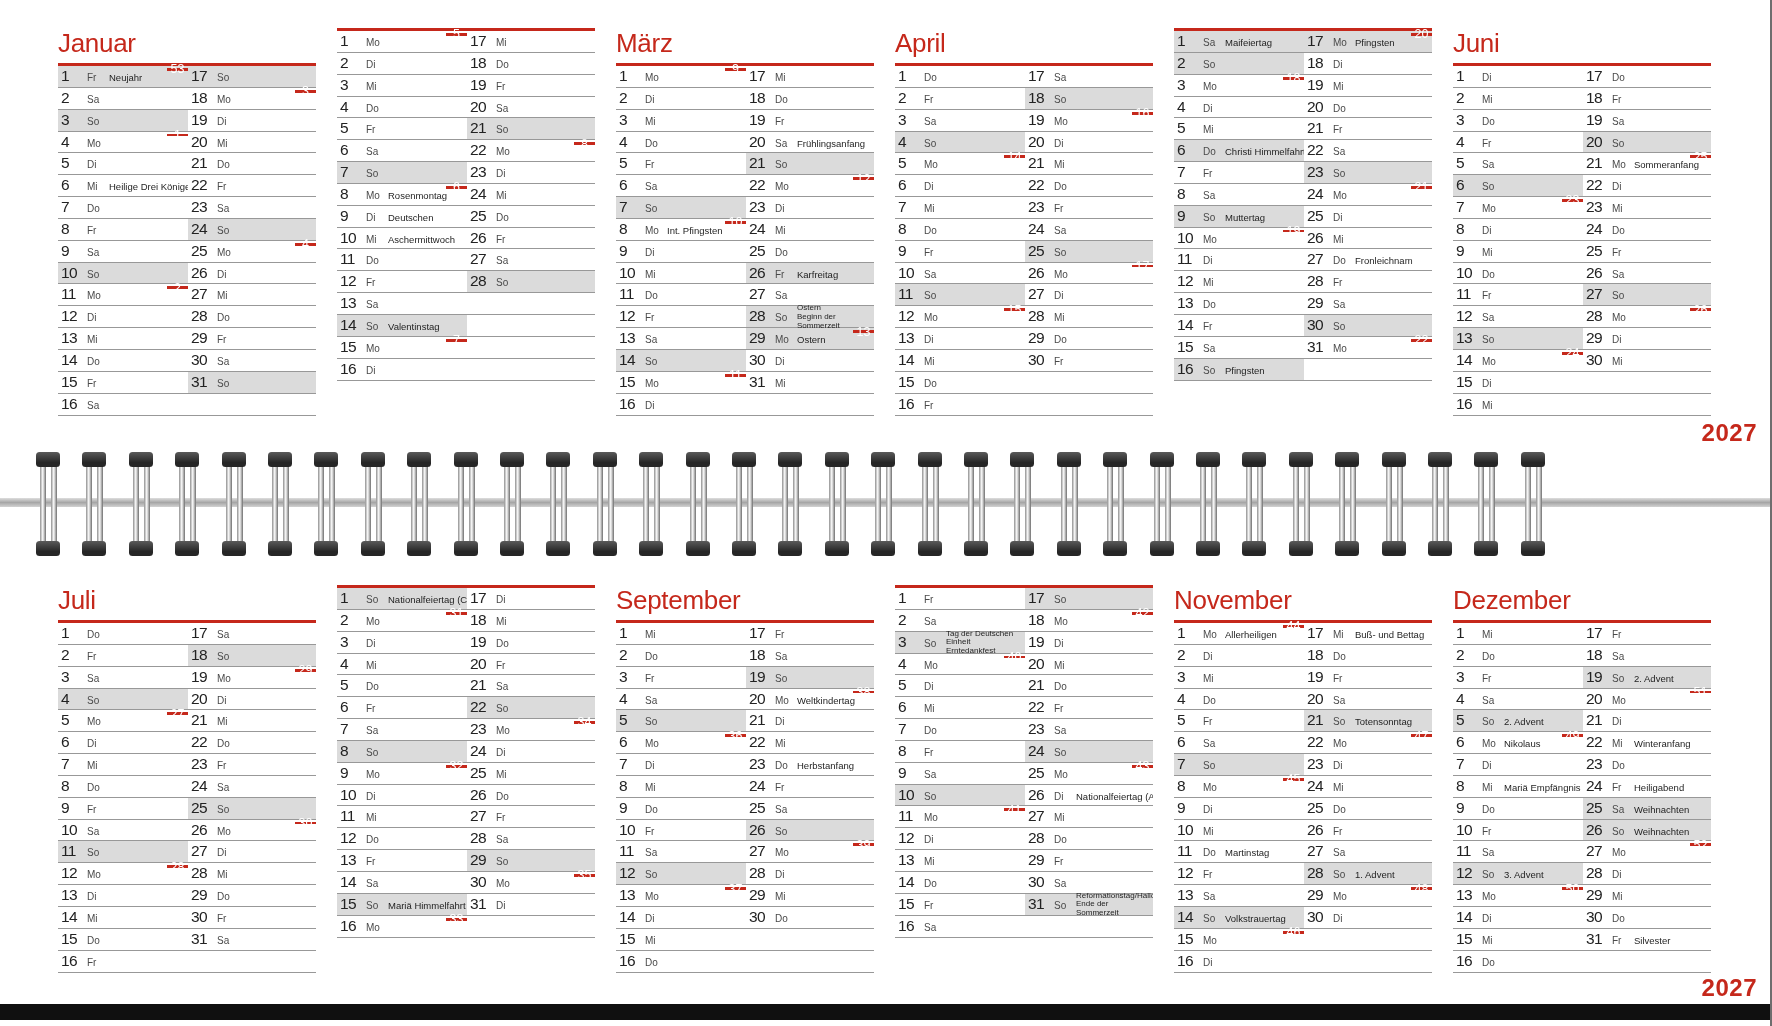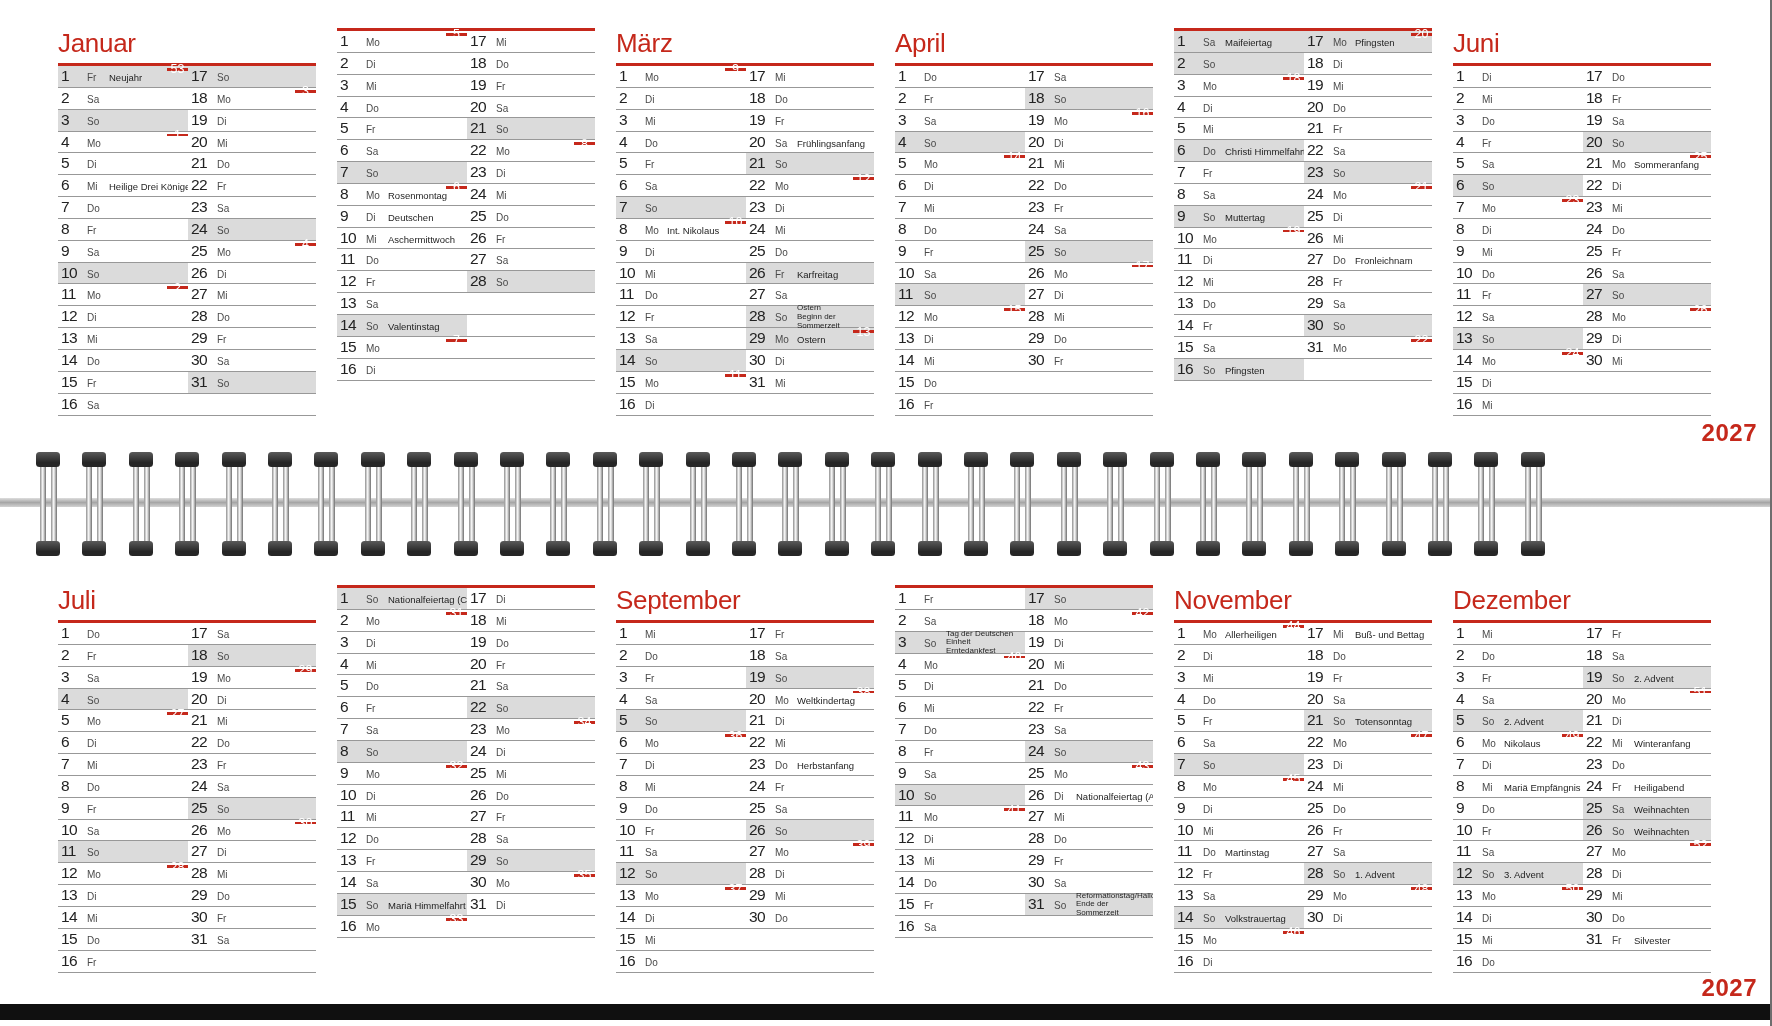--- a/index.html
+++ b/index.html
@@ -459,21 +459,21 @@
               </div>
               <div class="cell right">
                 <span class="d">23</span>
                 <span class="w">Di</span>
               </div>
             </div>
             <div class="day-row">
               <div class="cell left">
                 <span class="d">8</span>
                 <span class="w">Mo</span>
-                <span class="h">Int. Nikolaus</span>
+                <span class="h">Int. Pfingsten</span>
                 <div class="kw">10</div>
               </div>
               <div class="cell right">
                 <span class="d">24</span>
                 <span class="w">Mi</span>
               </div>
             </div>
             <div class="day-row">
               <div class="cell left">
                 <span class="d">9</span>

